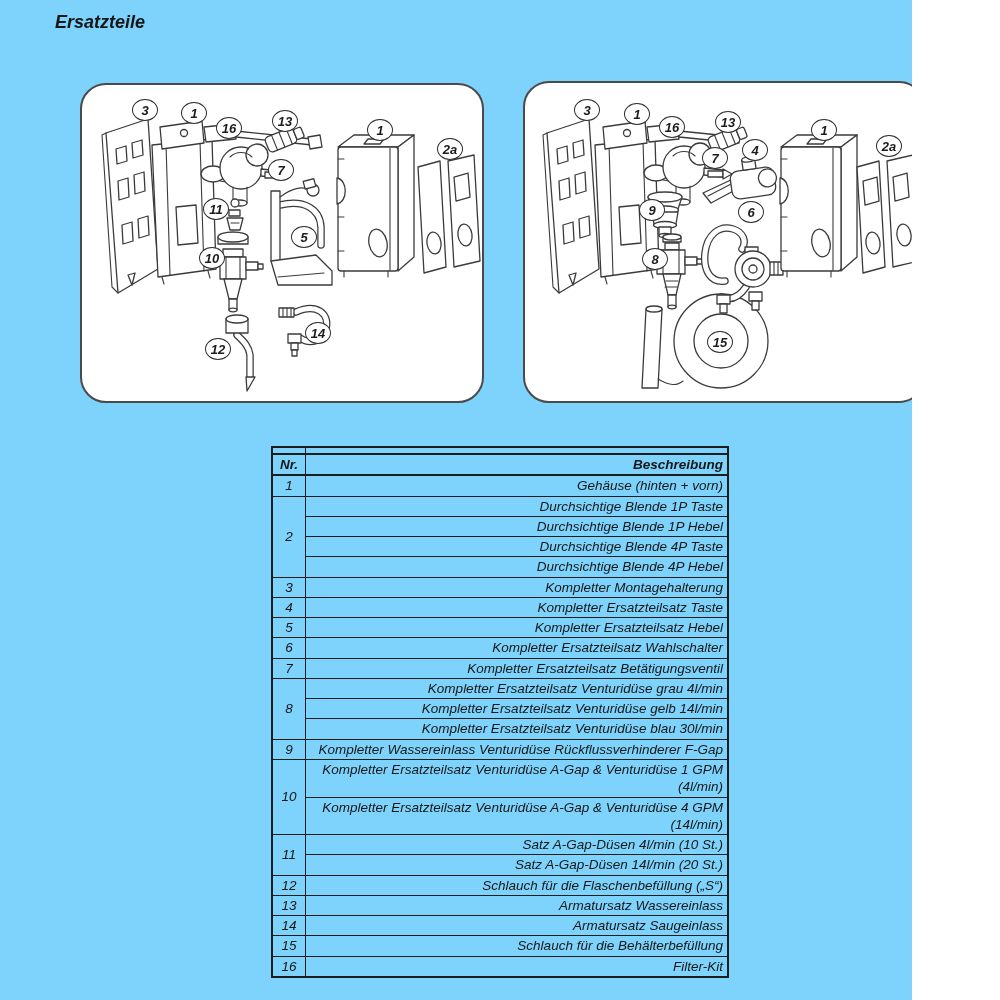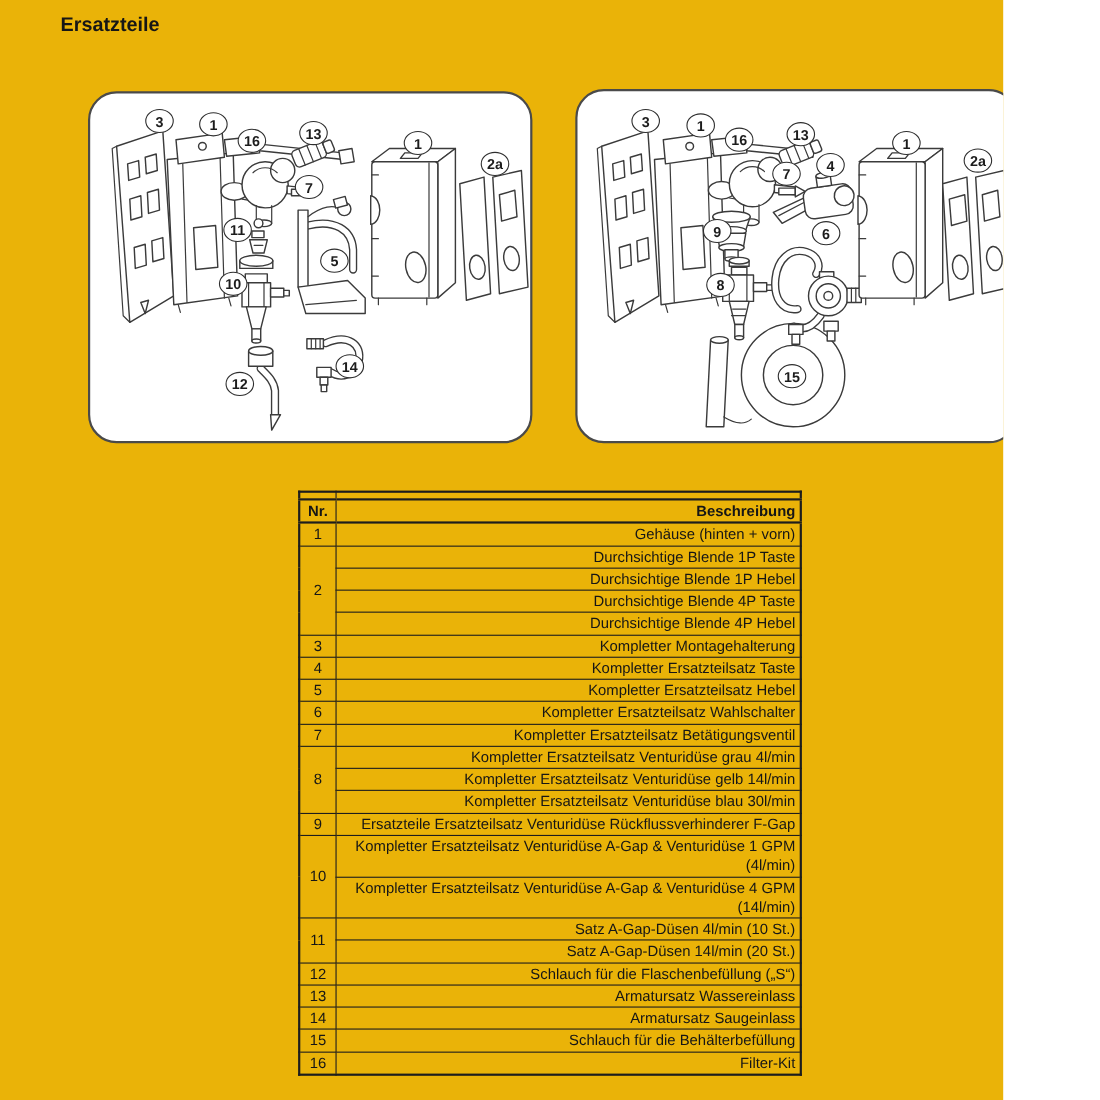--- a/index.html
+++ b/index.html
@@ -1,17 +1,17 @@
 <!DOCTYPE html>
 <html><head>
 <meta charset="utf-8">
 <style>
   html,body{margin:0;padding:0;background:#ffffff;}
-  .page{position:relative;width:912px;height:1000px;background:#eab308;
-        font-family:"Liberation Sans", sans-serif;color:#111;overflow:hidden;}
+  .page{position:relative;width:912px;height:1000px;background:#7dd3fc;
+        font-family:"Liberation Sans", sans-serif;color:#111;overflow:hidden;font-style:italic;}
   .title{position:absolute;left:55px;top:12px;font-size:18px;font-weight:bold;color:#161616;}
 
   .diagram{position:absolute;border:2px solid #4a4a4a;border-radius:26px;background:#fff;}
   .diagram svg{position:absolute;left:0;top:0;}
 
   
   .art .fl{fill:#ffffff;stroke:#3b3b3b;stroke-width:1.3;stroke-linejoin:round;stroke-linecap:round;}
   .art .ln{fill:none;stroke:#3b3b3b;stroke-width:1.1;stroke-linejoin:round;stroke-linecap:round;}
   .art .tube-o{fill:none;stroke:#3b3b3b;stroke-width:7.5;stroke-linecap:round;}
   .art .tube-i{fill:none;stroke:#ffffff;stroke-width:5;stroke-linecap:round;}
@@ -362,21 +362,21 @@
             <td class="desc">Kompletter Ersatzteilsatz Venturidüse grau 4l/min</td>
           </tr>
           <tr>
             <td class="desc">Kompletter Ersatzteilsatz Venturidüse gelb 14l/min</td>
           </tr>
           <tr>
             <td class="desc">Kompletter Ersatzteilsatz Venturidüse blau 30l/min</td>
           </tr>
           <tr>
             <td class="nr" rowspan="1">9</td>
-            <td class="desc">Ersatzteile Ersatzteilsatz Venturidüse Rückflussverhinderer F-Gap</td>
+            <td class="desc">Kompletter Wassereinlass Venturidüse Rückflussverhinderer F-Gap</td>
           </tr>
           <tr>
             <td class="nr" rowspan="2">10</td>
             <td class="desc">Kompletter Ersatzteilsatz Venturidüse A-Gap &amp; Venturidüse 1 GPM (4l/min)</td>
           </tr>
           <tr>
             <td class="desc">Kompletter Ersatzteilsatz Venturidüse A-Gap &amp; Venturidüse 4 GPM (14l/min)</td>
           </tr>
           <tr>
             <td class="nr" rowspan="2">11</td>

